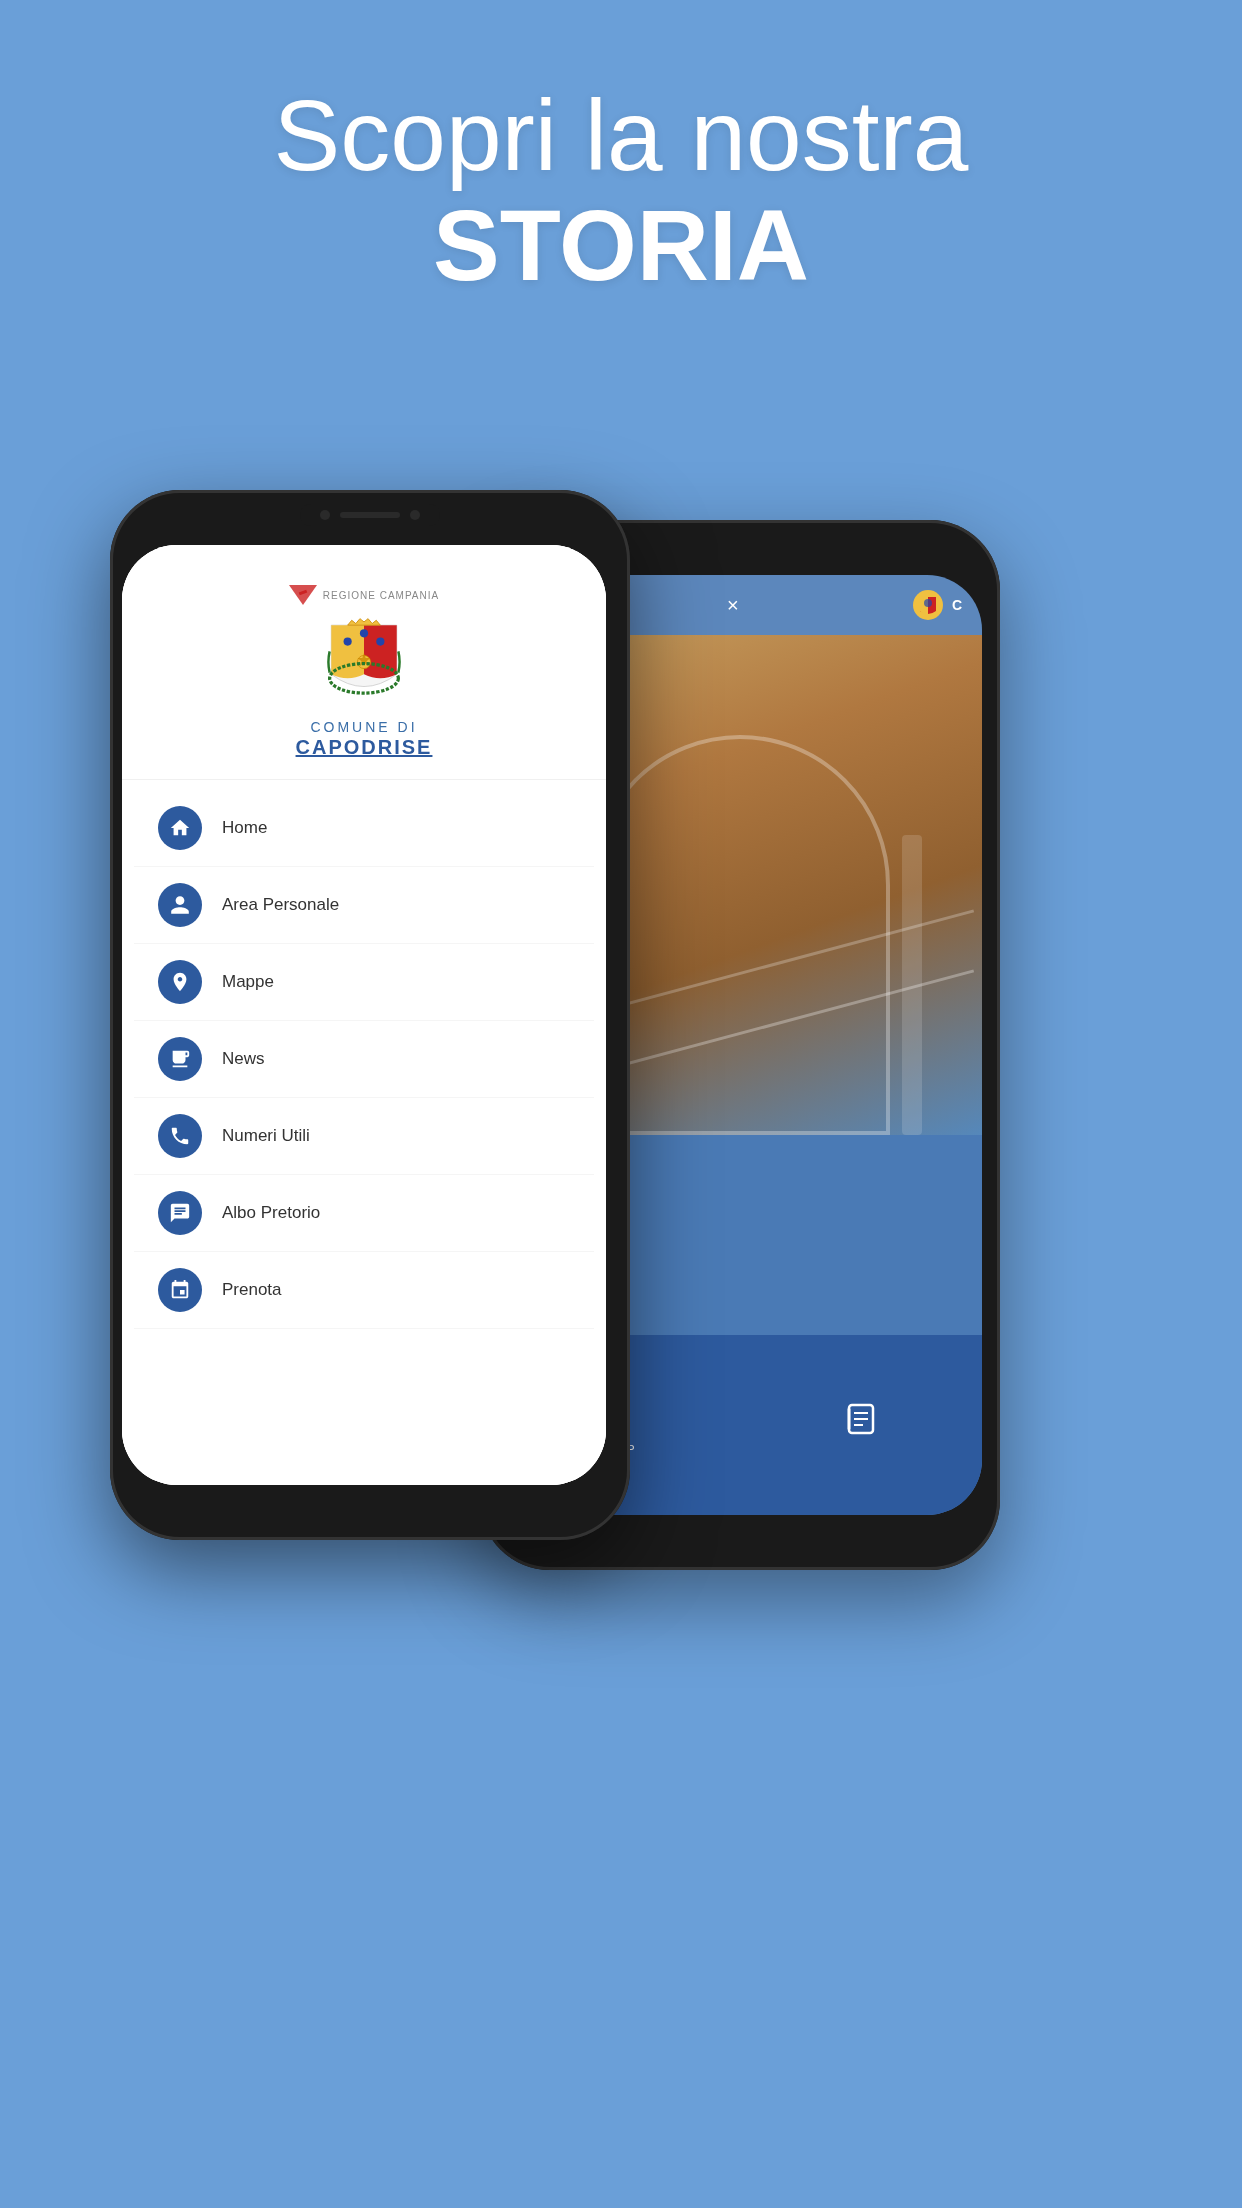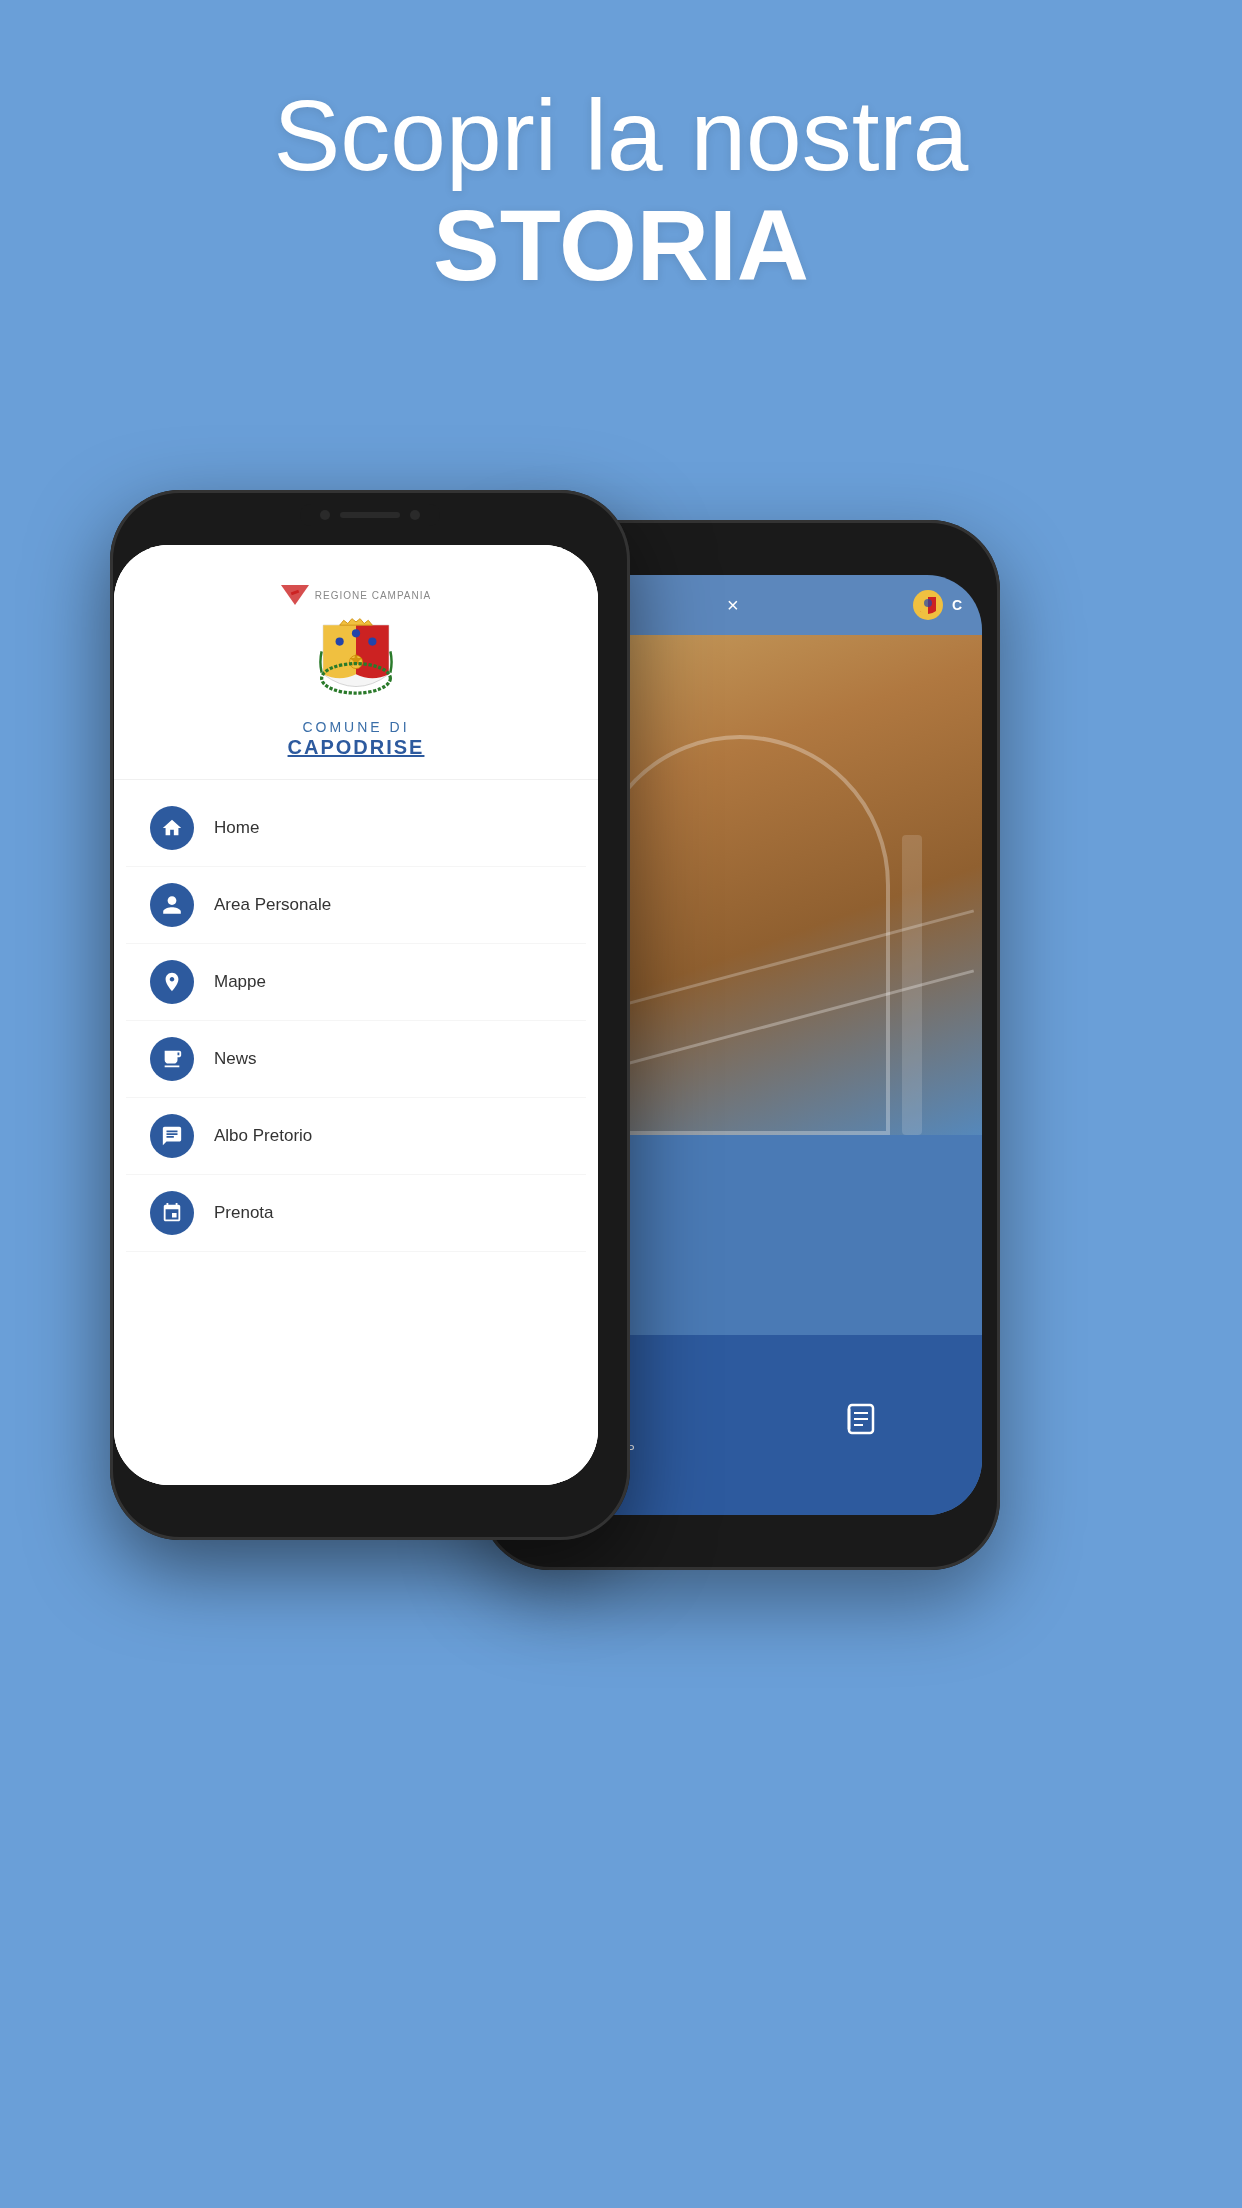--- a/index.html
+++ b/index.html
@@ -65,21 +65,21 @@
       background: #1a1a1a;
       border-radius: 70px;
       box-shadow: 0 30px 80px rgba(0,0,0,0.5), inset 0 0 0 3px #333;
       z-index: 21;
     }
 
     
     .phone-screen {
       position: absolute;
       top: 55px;
-      left: 4px;
+      left: 12px;
       width: 484px;
       height: 940px;
       background: white;
       border-radius: 55px;
       overflow: hidden;
       z-index: 22;
     }
 
     
     .phone-notch {
@@ -485,20 +485,28 @@
               <div class="menu-icon-circle">
                 <svg width="22" height="22" viewBox="0 0 24 24" fill="white">
                   <path d="M20 3H4v10c0 2.21 1.79 4 4 4h6c2.21 0 4-1.79 4-4v-3h2c1.11 0 2-.89 2-2V5c0-1.11-.89-2-2-2zm0 5h-2V5h2v3zM4 19h16v2H4z"></path>
                 </svg>
               </div>
               <span class="menu-label">News</span>
             </div>
             <div class="menu-item">
               <div class="menu-icon-circle">
                 <svg width="22" height="22" viewBox="0 0 24 24" fill="white">
+                  <path d="M6.6 10.8c1.4 2.8 3.8 5.1 6.6 6.6l2.2-2.2c.27-.27.67-.36 1.02-.24 1.12.37 2.33.57 3.57.57.55 0 1 .45 1 1V20c0 .55-.45 1-1 1-9.39 0-17-7.61-17-17 0-.55.45-1 1-1h3.5c.55 0 1 .45 1 1 0 1.25.2 2.45.57 3.57.11.35.03.74-.25 1.01L6.6 10.8z"></path>
+                </svg>
+              </div>
+              <span class="menu-label">Numeri Utili</span>
+            </div>
+            <div class="menu-item">
+              <div class="menu-icon-circle">
+                <svg width="22" height="22" viewBox="0 0 24 24" fill="white">
                   <path d="M20 2H4c-1.1 0-2 .9-2 2v18l4-4h14c1.1 0 2-.9 2-2V4c0-1.1-.9-2-2-2zM6 9h12v2H6V9zm8 5H6v-2h8v2zm4-6H6V6h12v2z"></path>
                 </svg>
               </div>
               <span class="menu-label">Albo Pretorio</span>
             </div>
             <div class="menu-item">
               <div class="menu-icon-circle">
                 <svg width="22" height="22" viewBox="0 0 24 24" fill="white">
                   <path d="M17 12h-5v5h5v-5zM16 1v2H8V1H6v2H5c-1.11 0-1.99.9-1.99 2L3 19c0 1.1.89 2 2 2h14c1.1 0 2-.9 2-2V5c0-1.1-.9-2-2-2h-1V1h-2zm3 18H5V8h14v11z"></path>
                 </svg>

